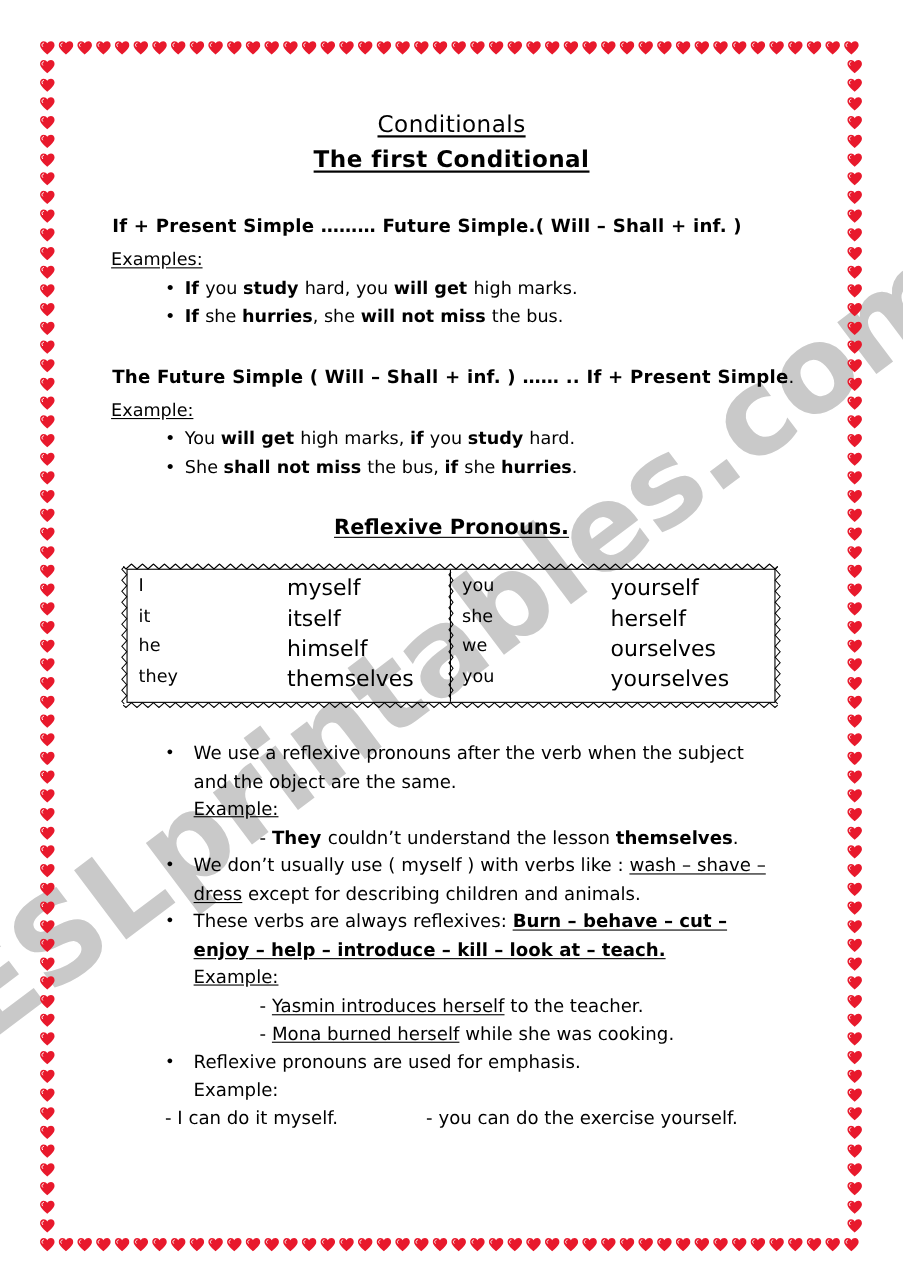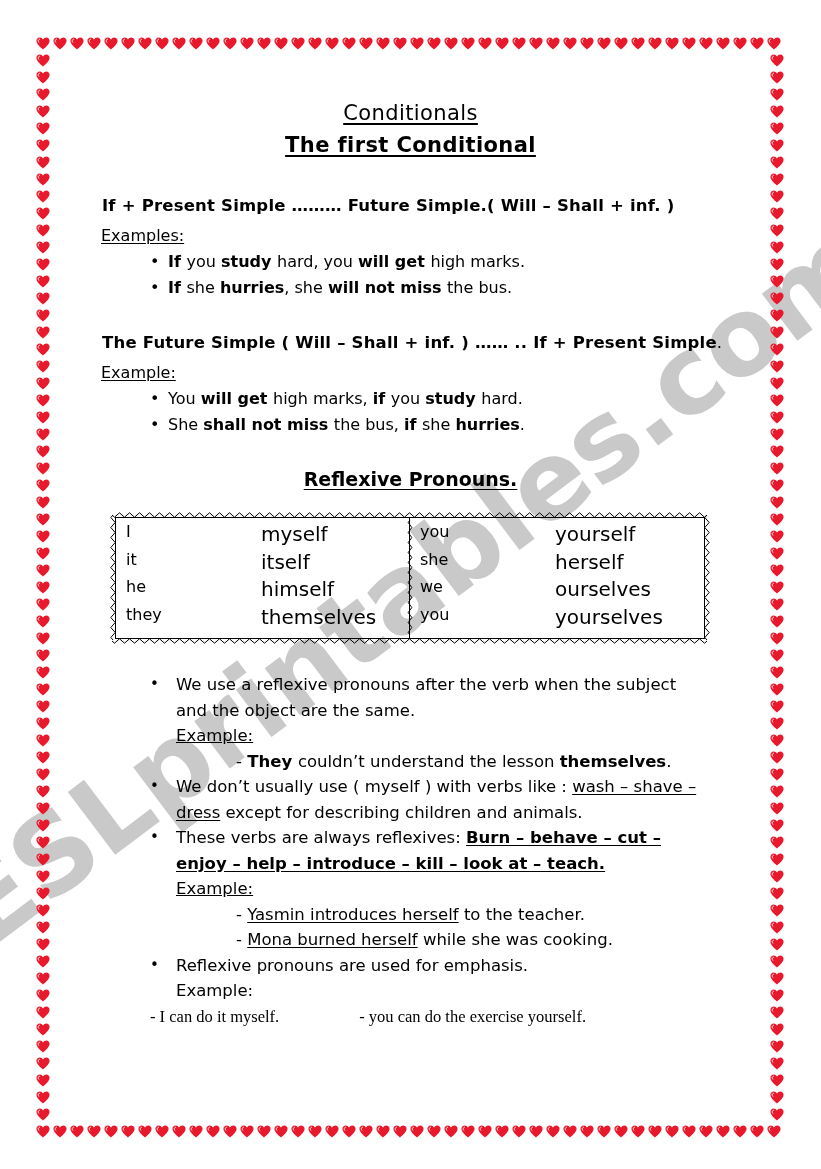--- a/index.html
+++ b/index.html
@@ -1506,18 +1506,18 @@
     </div>
 
     <div class="li">
       <span class="dot">•</span>
       <div class="body">
         <div>Reflexive pronouns are used for emphasis.</div>
         <div>Example:</div>
       </div>
     </div>
 
-    <div class="lastline" style="margin-left:0;font-family:Liberation Serif, serif;">
+    <div class="lastline" style="margin-left:0;">
       <span>- I can do it myself.</span><span class="gap"></span><span>- you can do the exercise yourself.</span>
     </div>
 
   </div>
 </div>
 
 </body></html>

